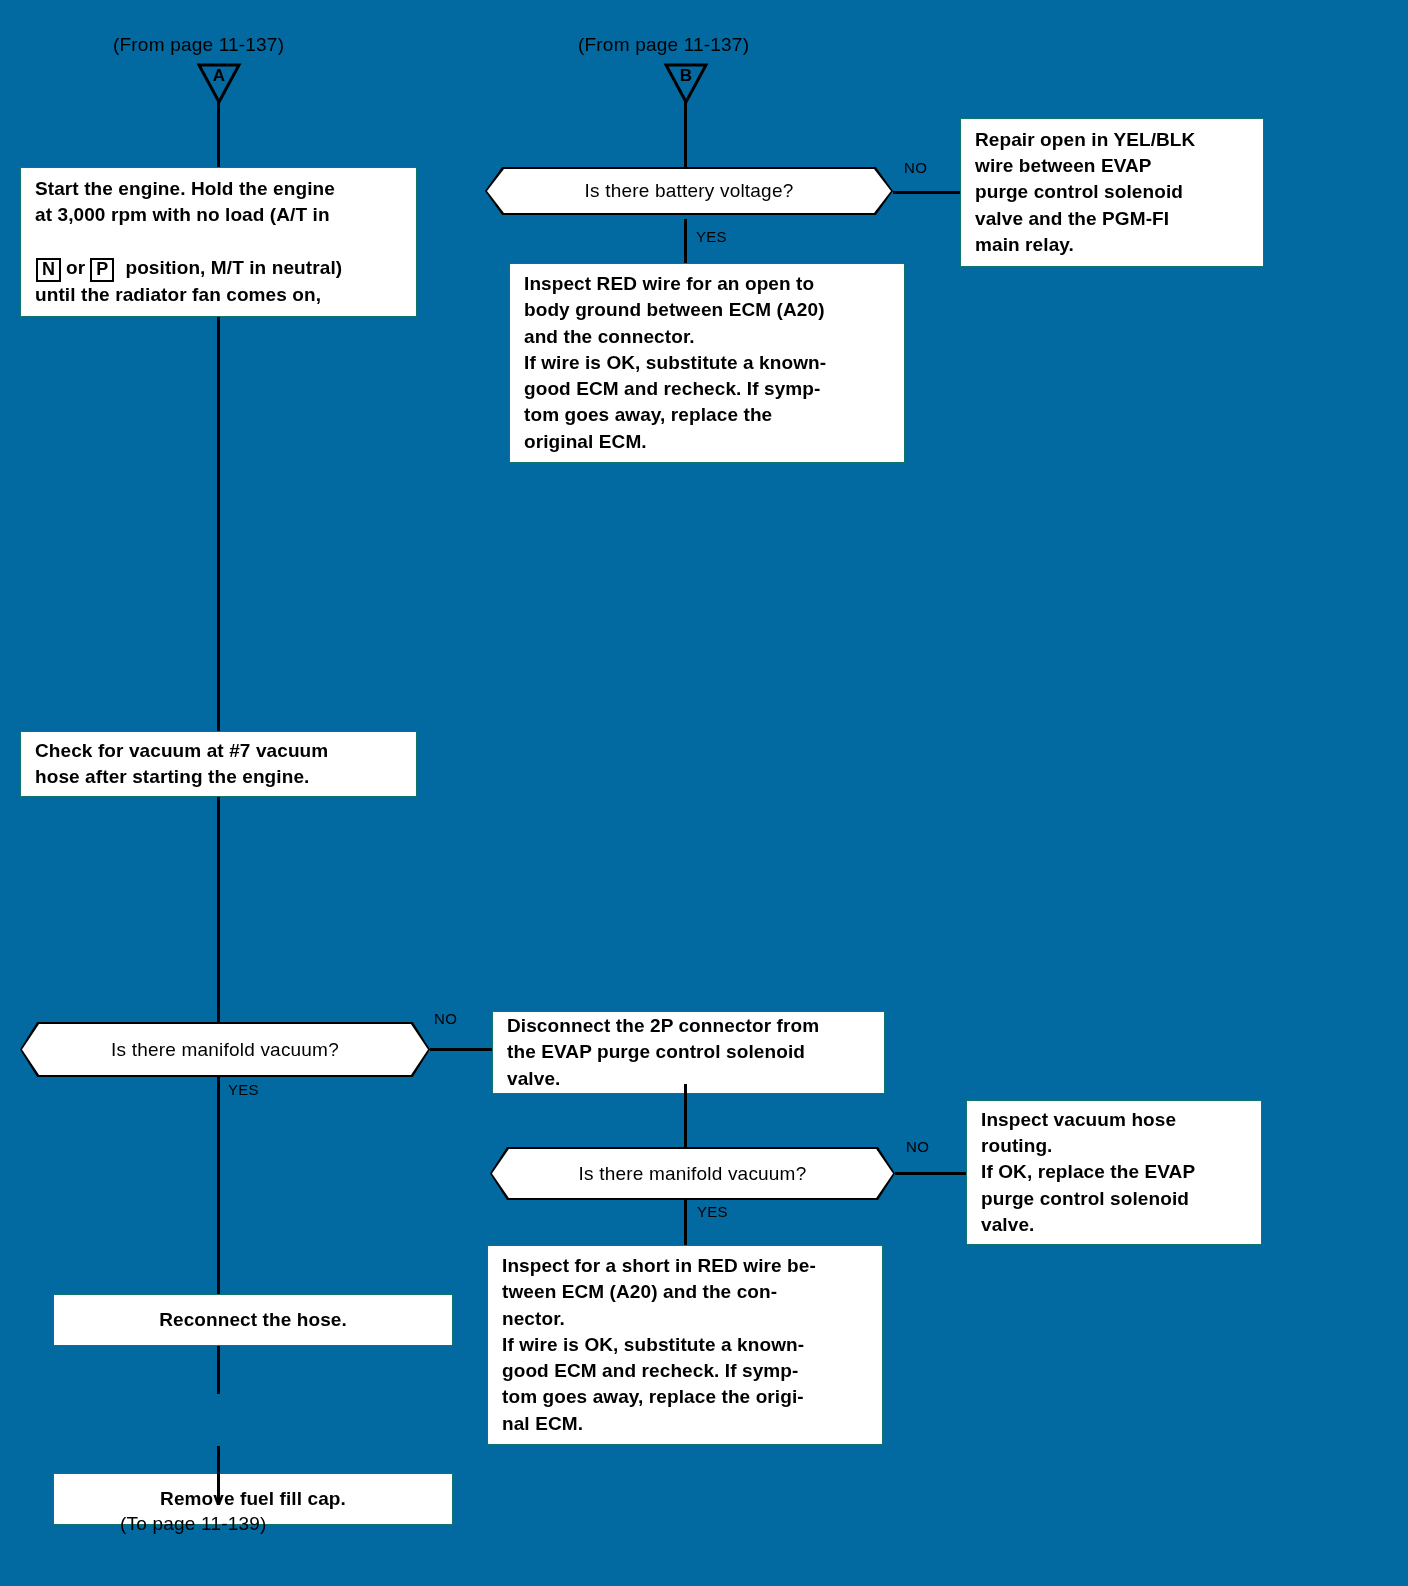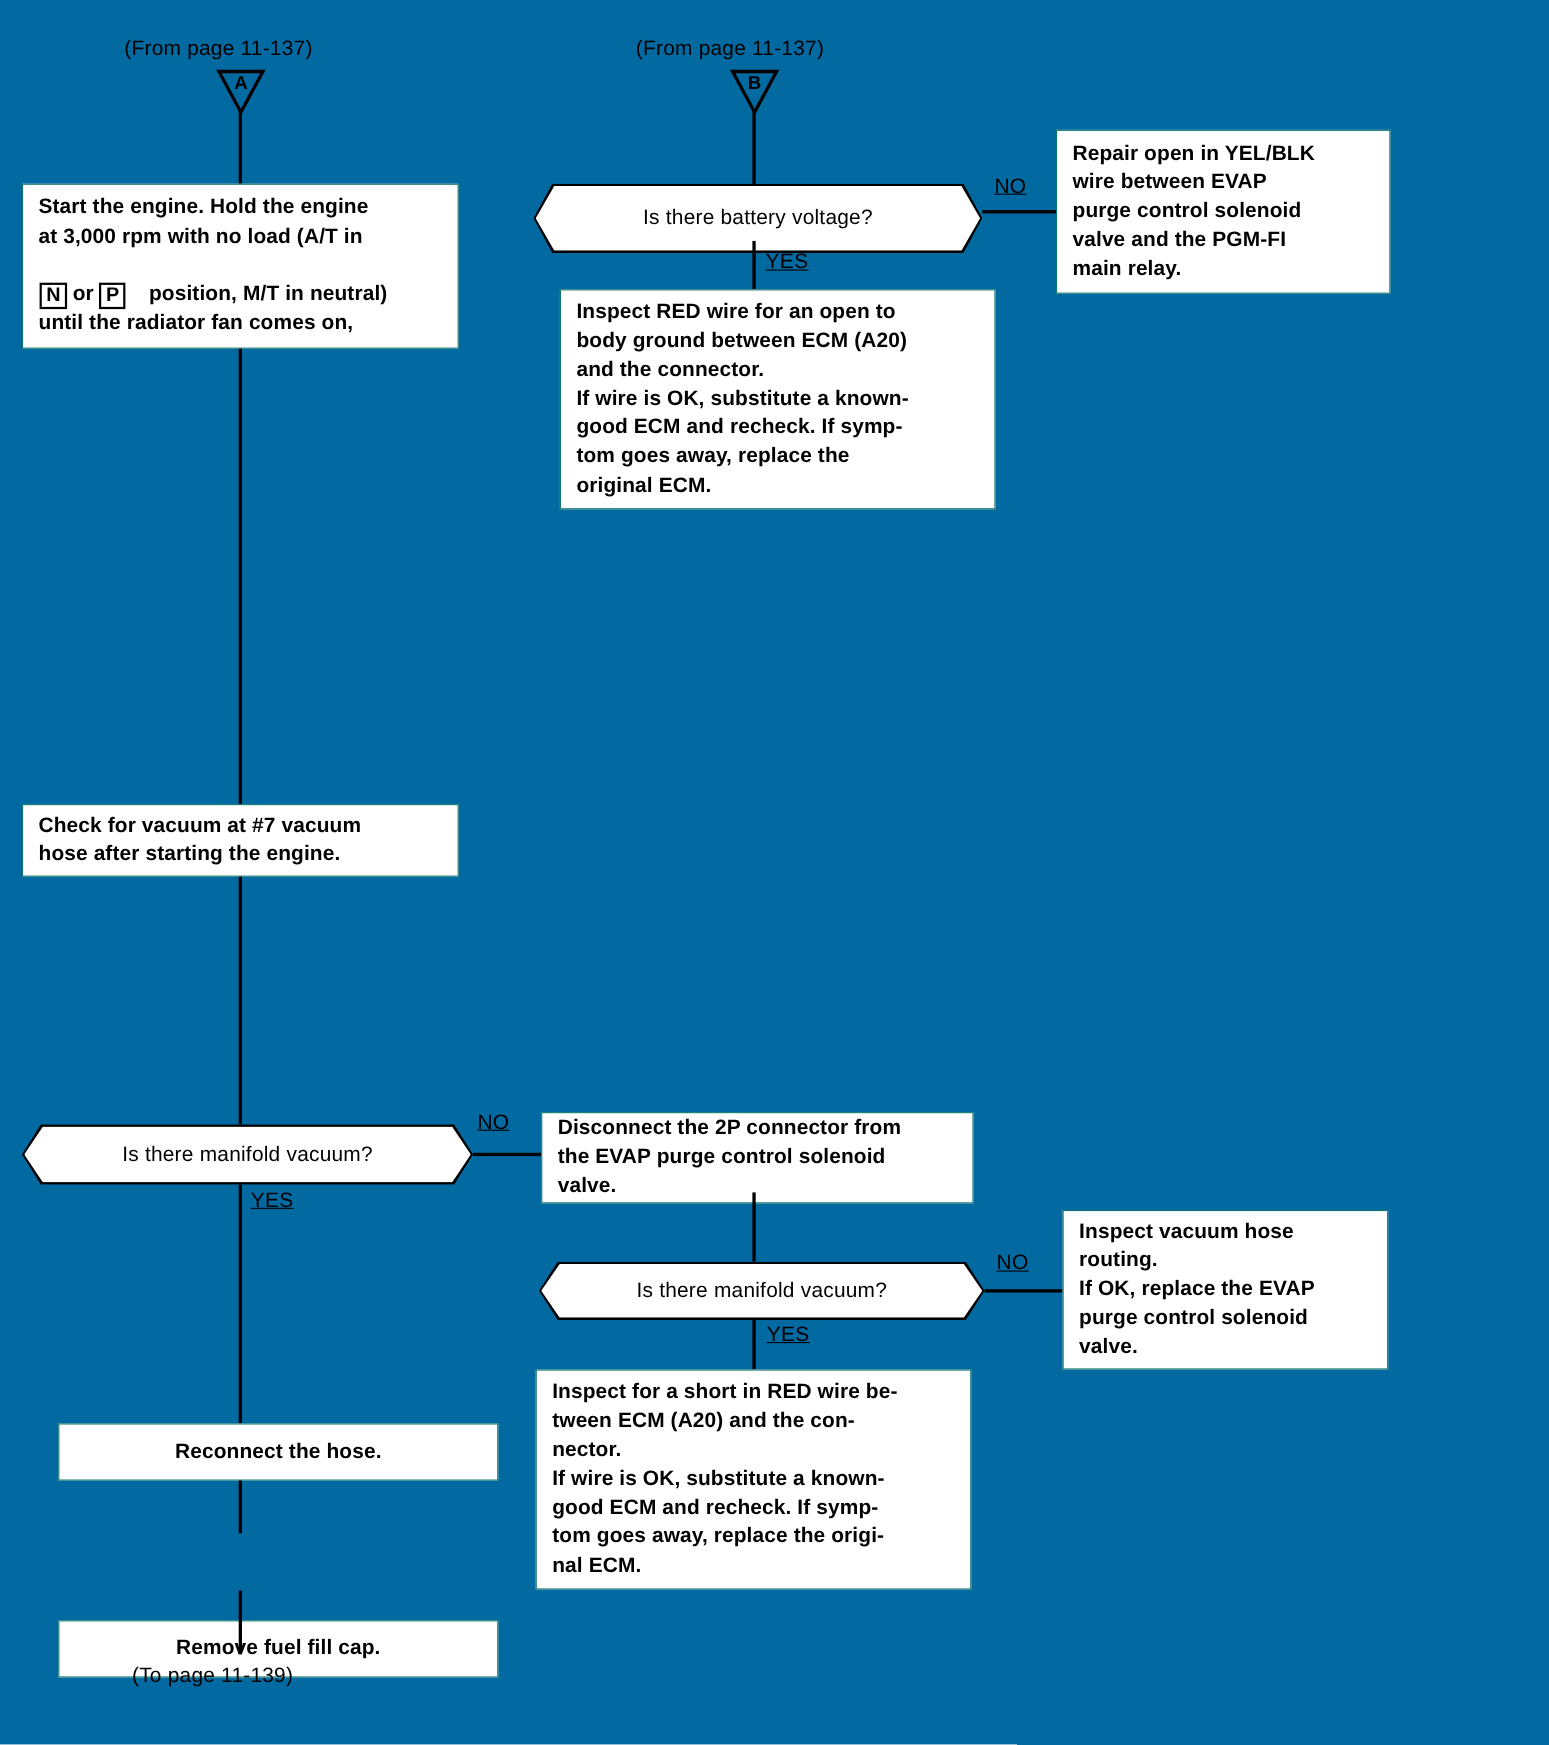--- a/index.html
+++ b/index.html
@@ -83,25 +83,24 @@
     position: absolute;
     font-size: 19px;
     font-weight: normal;
     white-space: nowrap;
     letter-spacing: 0.2px;
   }
 
   
   .branch {
     position: absolute;
-    font-size: 19px;
+    font-size: 15px;
     font-weight: normal;
     white-space: nowrap;
     letter-spacing: 0.3px;
-    text-decoration: underline;
   }
 
   
   .conn {
     position: absolute;
     width: 46px;
     height: 42px;
   }
   .conn svg { display: block; }
   .conn-letter {
@@ -138,21 +137,21 @@
       <polygon points="3,3 43,3 23,40" fill="none" stroke="#000" stroke-width="3"></polygon>
     </svg>
     <div class="conn-letter">A</div>
   </div>
   <div class="vline" style="left:217px; top:100px; height:70px;"></div>
 
   <div class="box pad-left" style="left:20px; top:167px; width:397px; height:150px;">
     <div>Start the engine. Hold the engine</div>
     <div>at 3,000 rpm with no load (A/T in</div>
     <div>
-      <span class="gear">N</span><span style="margin:0 4px;">or</span><span class="gear">P</span><span style="margin-left:20px;">position, M/T in neutral)</span>
+      <span class="gear">N</span><span style="margin:0 4px;">or</span><span class="gear">P</span><span style="margin-left:10px;">position, M/T in neutral)</span>
     </div>
     <div>until the radiator fan comes on,</div>
   </div>
 
   <div class="vline" style="left:217px; top:317px; height:414px;"></div>
 
   <div class="box pad-left" style="left:20px; top:731px; width:397px; height:66px;">
     <div>Check for vacuum at #7 vacuum
 hose after starting the engine.</div>
   </div>
@@ -188,21 +187,21 @@
   <div class="page-ref" style="left:578px; top:34px;">(From page 11-137)</div>
 
   <div class="conn" style="left:663px; top:62px;">
     <svg width="46" height="42" viewBox="0 0 46 42" aria-hidden="true">
       <polygon points="3,3 43,3 23,40" fill="none" stroke="#000" stroke-width="3"></polygon>
     </svg>
     <div class="conn-letter">B</div>
   </div>
   <div class="vline" style="left:684px; top:100px; height:70px;"></div>
 
-  <div class="hex" style="left:485px; top:167px; width:408px; height:63px;">
+  <div class="hex" style="left:485px; top:167px; width:408px; height:48px;">
     <div class="hex-inner">
       <span class="hex-label">Is there battery voltage?</span>
     </div>
   </div>
 
   <div class="hline" style="left:893px; top:191px; width:69px;"></div>
   <div class="branch" style="left:904px; top:159px;">NO</div>
 
   <div class="box pad-left" style="left:960px; top:118px; width:304px; height:149px;">
     <div>Repair open in YEL/BLK

